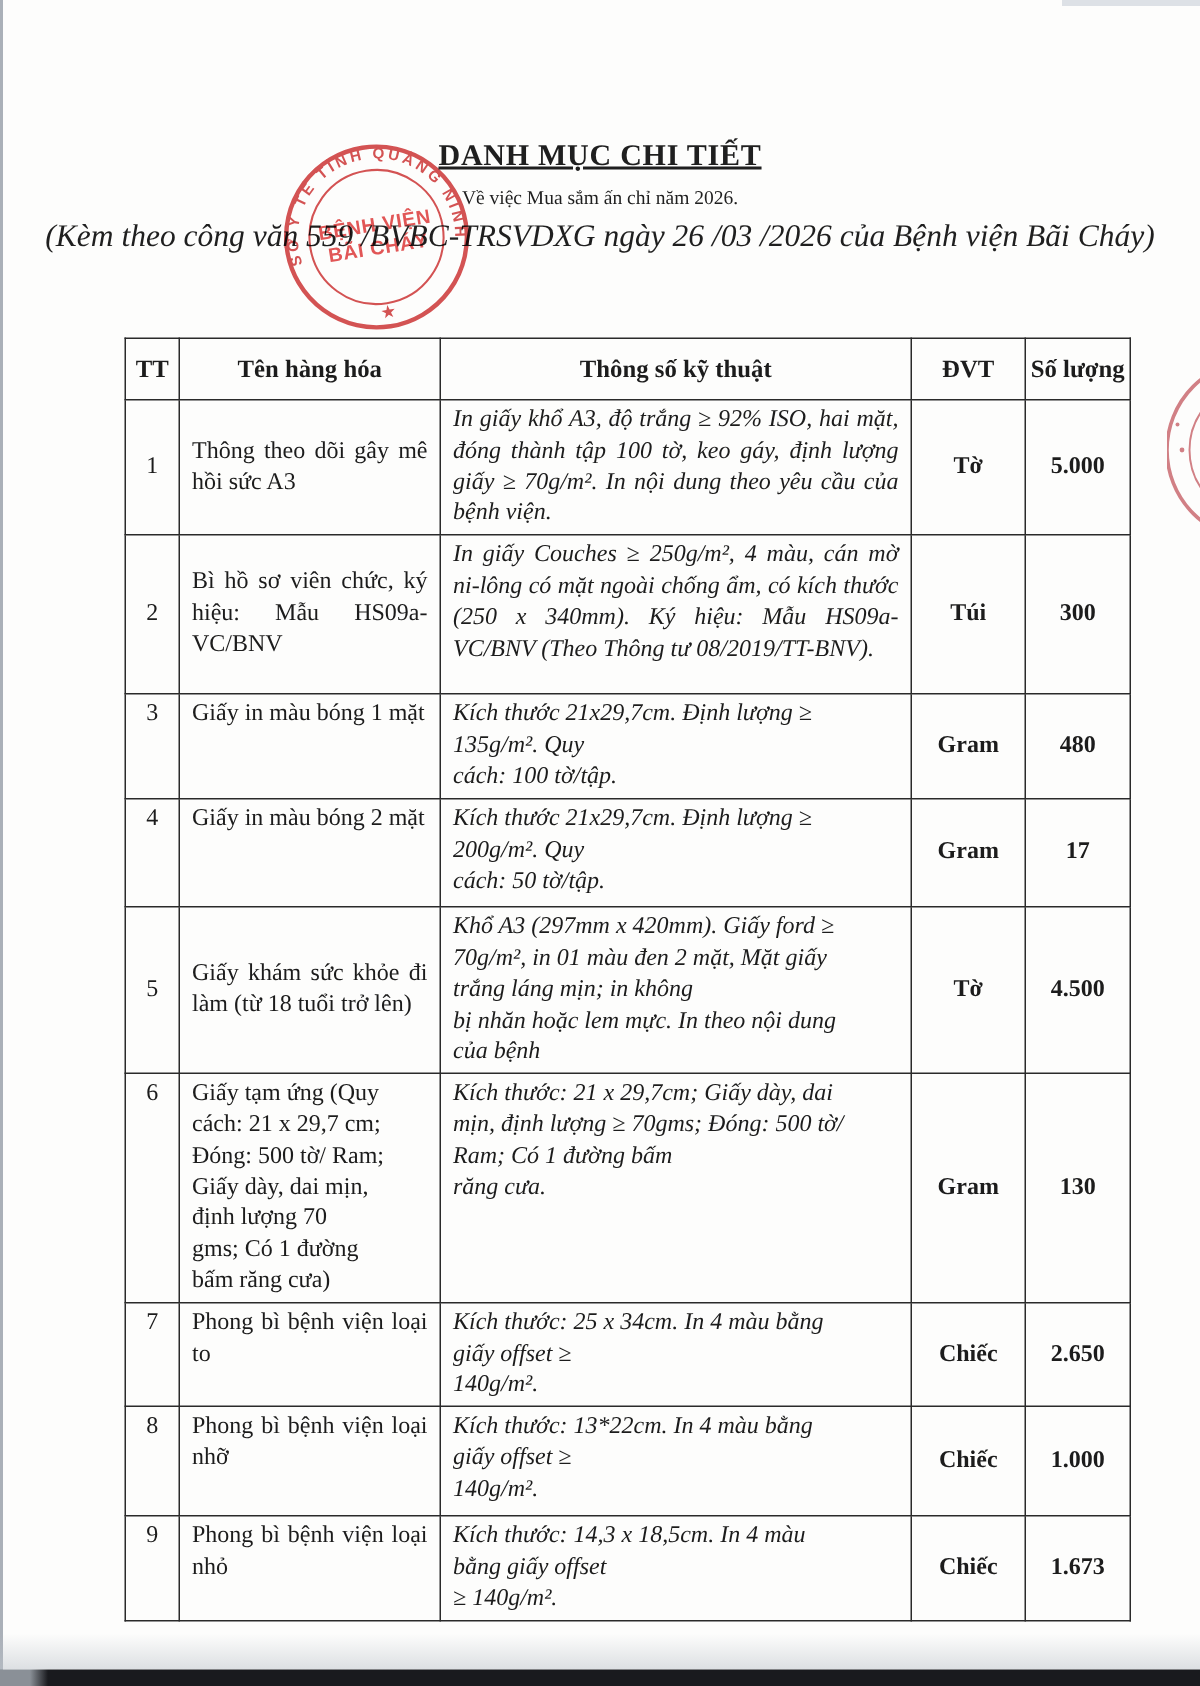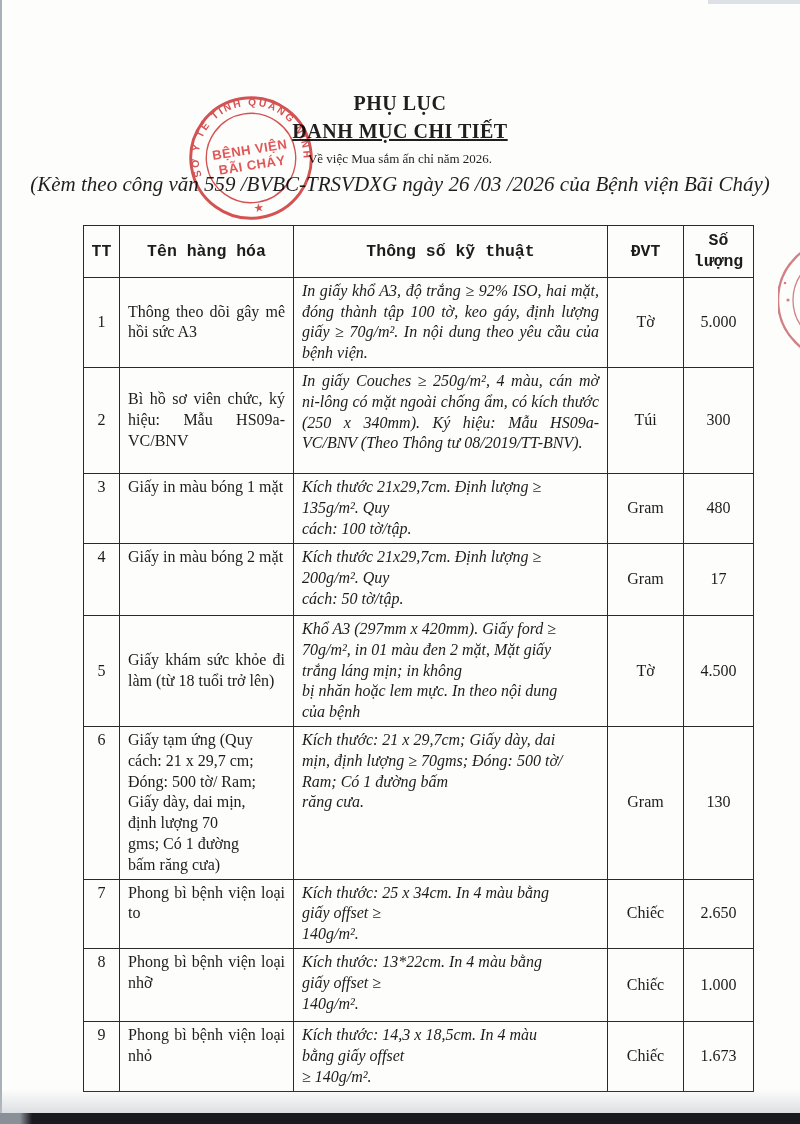--- a/index.html
+++ b/index.html
@@ -31,36 +31,35 @@
   table.items{
     position:absolute;left:83px;top:225px;width:670px;
     border-collapse:collapse;table-layout:fixed;
     font-size:16px;line-height:1.3;color:#1c1c1c;
   }
   table.items th,table.items td{border:1.6px solid #2a2a2a;padding:3px 8px;}
   table.items th{font-weight:bold;text-align:center;vertical-align:middle;font-size:16.5px;padding:4px 2px;}
   td.c-tt{text-align:center;vertical-align:top;padding-top:5px;}
   td.c-name{text-align:justify;vertical-align:top;white-space:pre-line;padding:4px 7px;}
   td.c-spec{text-align:justify;vertical-align:top;white-space:pre-line;padding:4px 9px;font-style:italic;}
-  td.c-unit,td.c-qty{text-align:center;vertical-align:middle;}
+  td.c-unit,td.c-qty{text-align:center;vertical-align:middle;font-weight:bold;}
   tr.va-mid td.c-tt,tr.va-mid td.c-name{vertical-align:middle;}
-  tr.hr{height:41px;font-family:Liberation Mono, monospace;} tr.r1{height:86px;} tr.r2{height:106px;} tr.r3{height:70px;}
+  tr.hr{height:41px;} tr.r1{height:86px;} tr.r2{height:106px;} tr.r3{height:70px;}
   tr.r4{height:72px;} tr.r5{height:108px;} tr.r6{height:143px;} tr.r7{height:68px;}
   tr.r8{height:73px;} tr.r9{height:70px;}
 </style>
 </head>
 <body>
 
 <div class="page">
 
   <div class="edge-left"></div>
   <div class="edge-topright"></div>
 
   <div class="doc-header">
-    <div class="t1">PHỤ LỤC</div>
     <div class="t2">DANH MỤC CHI TIẾT</div>
     <div class="t3">Về việc Mua sắm ấn chỉ năm 2026.</div>
     <div class="t4">(Kèm theo công văn 559 /BVBC-TRSVDXG ngày 26 /03 /2026 của Bệnh viện Bãi Cháy)</div>
   </div>
 
   <svg class="stamp" viewBox="0 0 140 140">
     <circle cx="70" cy="70" r="62" fill="none" stroke="#d03b3c" stroke-width="3"></circle>
     <circle cx="70" cy="70" r="46" fill="none" stroke="#d03b3c" stroke-width="1.4"></circle>
     <path id="ringPath" d="M 23.2 97 A 54 54 0 1 1 116.8 97" fill="none"></path>
     <text font-size="10.5" fill="#d03b3c" letter-spacing="2.2">

